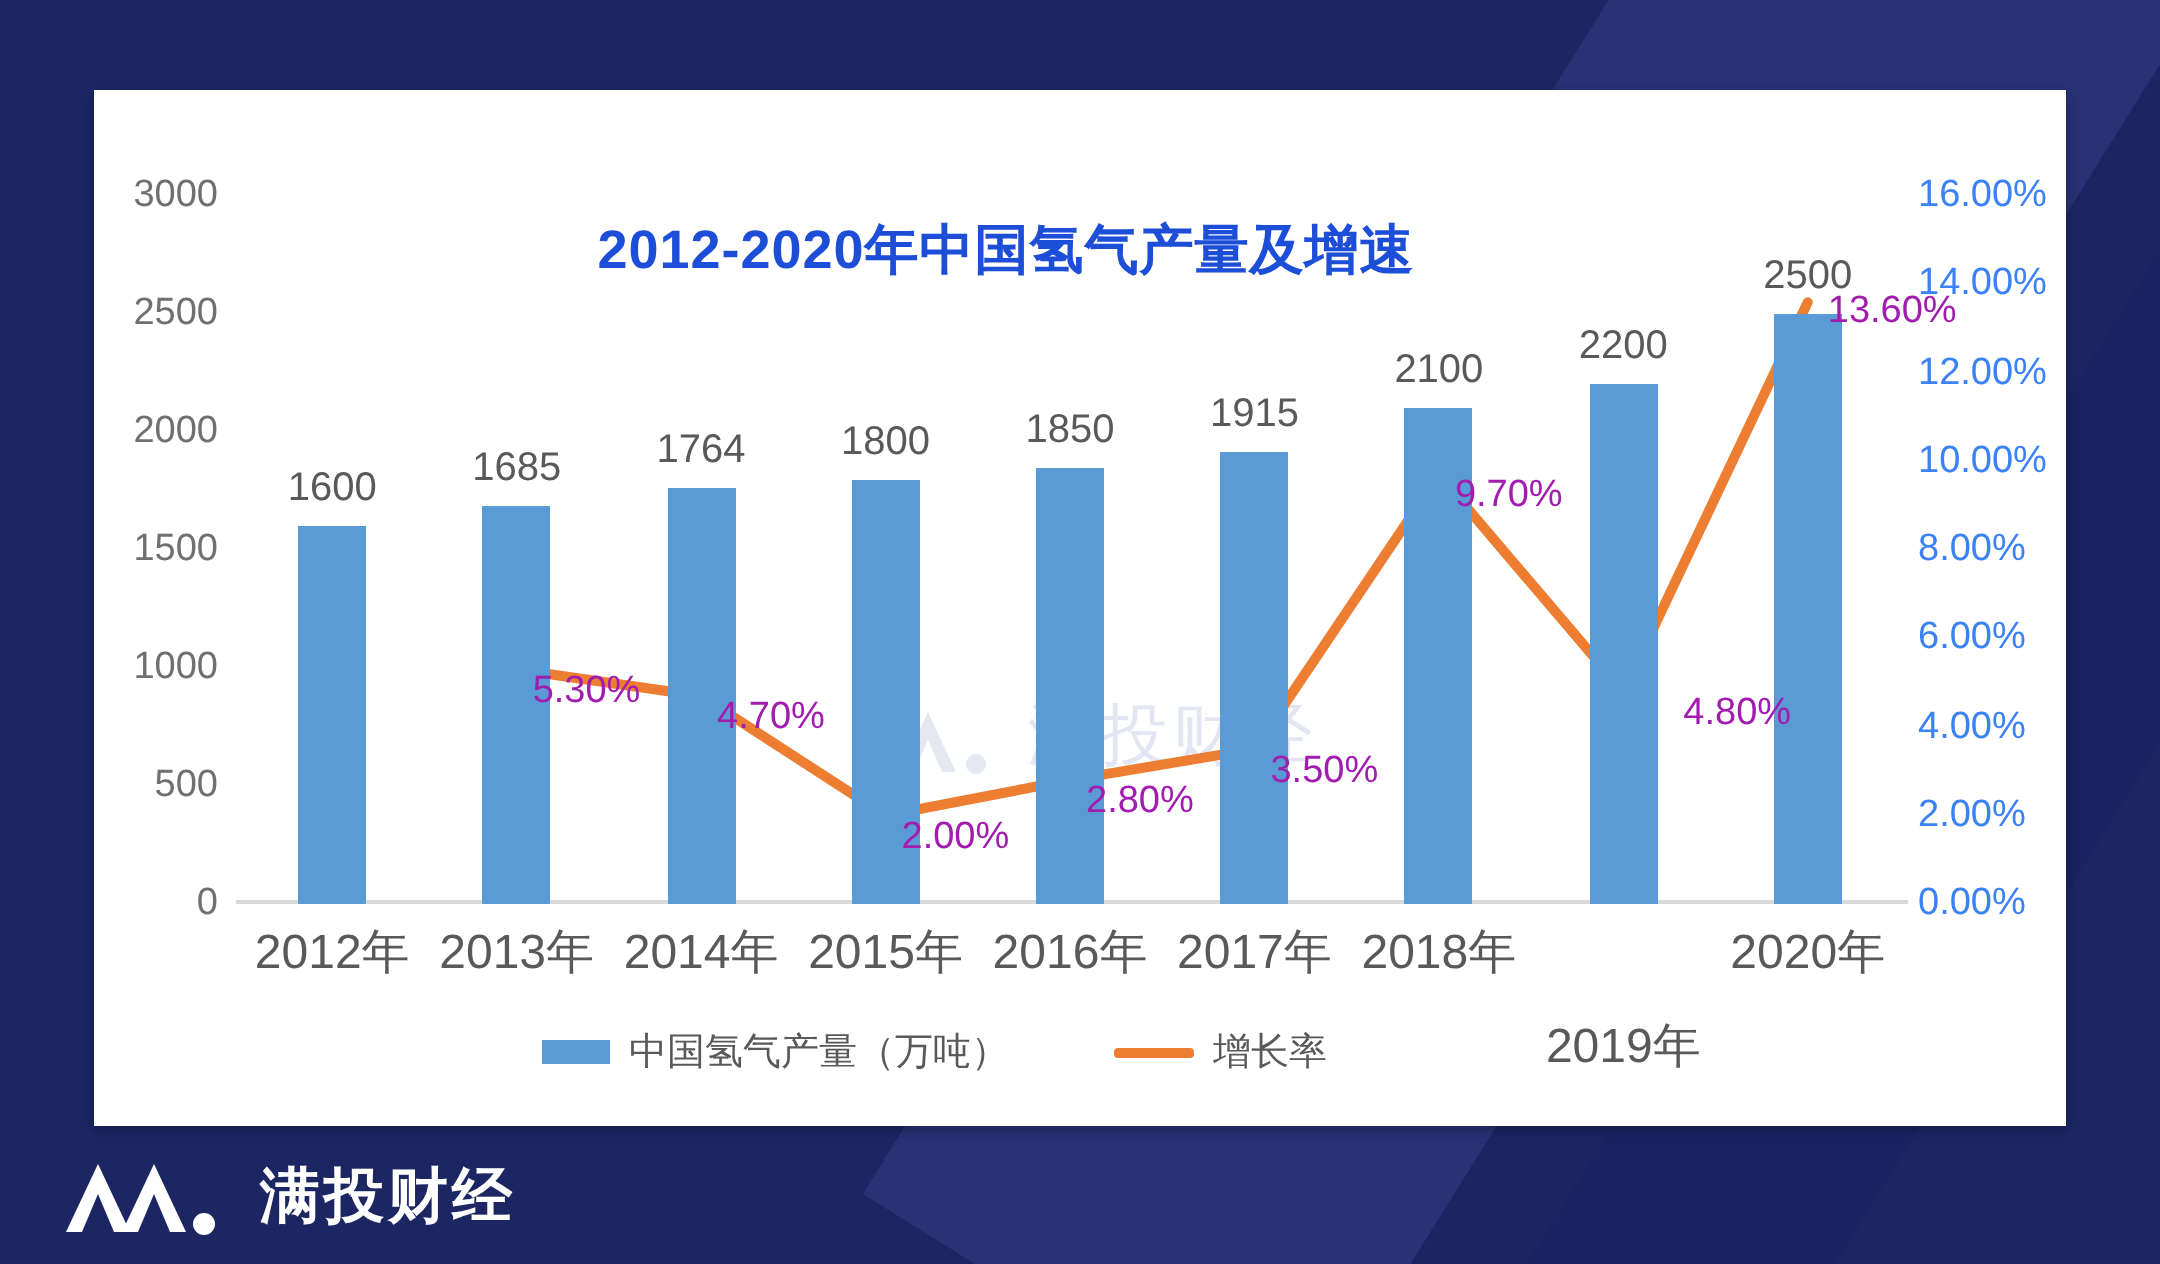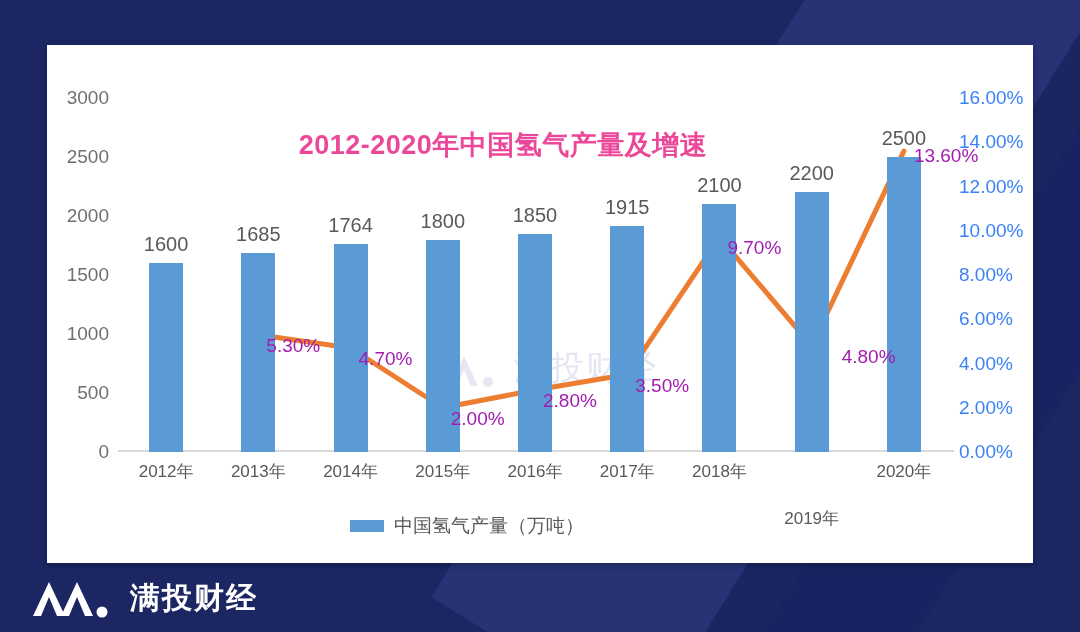--- a/index.html
+++ b/index.html
@@ -31,24 +31,23 @@
   #chart-card{
     position:absolute;left:47px;top:45px;
     width:986px;height:518px;
     background:#ffffff;
     box-shadow:0 2px 6px rgba(0,0,0,.28);
   }
 
   #chart-title{
     position:absolute;left:0;top:62px;width:912px;
     text-align:center;
-    font-size:27px;font-weight:bold;color:#ec4899;
+    font-size:27px;font-weight:bold;color:#1d4ed8;
     letter-spacing:.5px;
     white-space:nowrap;
-    margin-top:20px;
   }
 
   
   #plot{
     position:absolute;left:73px;top:53px;width:830px;height:354px;
   }
   #plot .baseline{
     position:absolute;left:-2px;bottom:0;width:836px;height:2px;background:#d9d9d9;
   }
   .bar{
@@ -70,21 +69,21 @@
   #yaxis-left{position:absolute;left:0px;top:53px;width:62px;height:354px;}
   .ytick-right{
     position:absolute;left:0;text-align:left;
     font-size:19px;color:#3b82f6;white-space:nowrap;transform:translateY(-50%);
   }
   #yaxis-right{position:absolute;left:912px;top:53px;width:80px;height:354px;}
 
   #xaxis{position:absolute;left:73px;top:415px;width:830px;height:34px;}
   .xtick{
     position:absolute;width:92px;text-align:center;
-    font-size:17px;color:#595959;white-space:nowrap;
+    font-size:24px;color:#595959;white-space:nowrap;
   }
 
   #legend{
     position:absolute;left:0;top:468px;width:840px;
     display:flex;justify-content:center;align-items:center;gap:52px;
     font-size:19px;color:#595959;
   }
   .legend-item{display:flex;align-items:center;gap:10px;white-space:nowrap;}
   .swatch-bar{width:34px;height:12px;background:#5b9bd5;display:inline-block;}
   .swatch-line{width:40px;height:5px;background:#ed7d31;display:inline-block;border-radius:2px;}
@@ -193,20 +192,24 @@
       <div class="xtick" style="left: 553.444px;">2018年</div>
       <div class="xtick" style="left: 645.667px; margin-top: 47px;">2019年</div>
       <div class="xtick" style="left: 737.889px;">2020年</div>
     </div>
 
   <div id="legend">
       <div class="legend-item">
         <span class="swatch-bar" style="background: rgb(91, 155, 213);"></span>
         <span>中国氢气产量（万吨）</span>
       </div>
+      <div class="legend-item">
+        <span class="swatch-line" style="background: rgb(237, 125, 49);"></span>
+        <span>增长率</span>
+      </div>
     </div>
 </div>
 
 <div id="brand">
   <svg width="86" height="46" viewBox="0 0 86 46">
     <path d="M3 41 L19 7 L35 41 L27 41 L19 22 L11 41 Z" fill="#ffffff"></path>
     <path d="M31 41 L47 7 L63 41 L55 41 L47 22 L39 41 Z" fill="#ffffff"></path>
     <circle cx="72" cy="37" r="5.5" fill="#ffffff"></circle>
   </svg>
   <span class="brand-text">满投财经</span>

